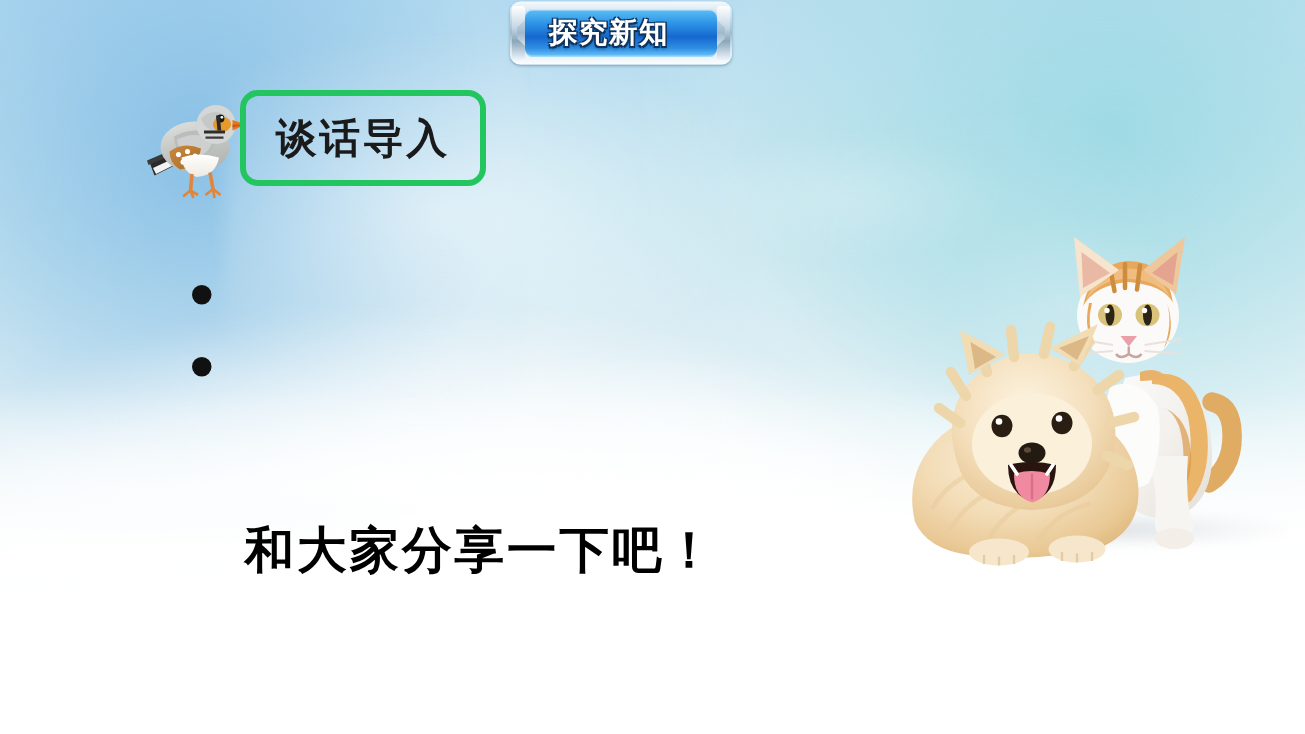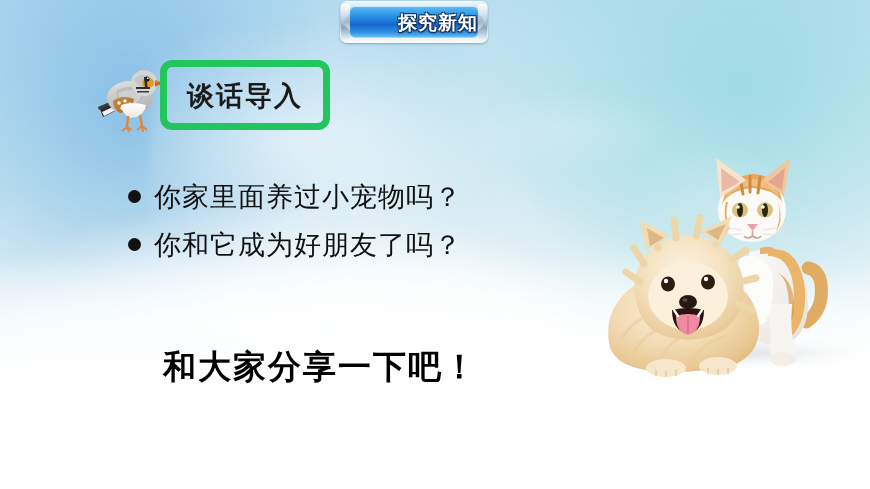--- a/index.html
+++ b/index.html
@@ -74,39 +74,39 @@
     background:linear-gradient(180deg,#ffffff 0%,#c4d7e5 40%,#8aa6bb 65%,#eef5fa 100%);
     border-radius:2px;
   }
   .banner-frame::before{left:1px;clip-path:polygon(0 0,100% 0,100% 26%,42% 40%,42% 60%,100% 74%,100% 100%,0 100%);}
   .banner-frame::after{right:1px;clip-path:polygon(0 0,100% 0,100% 100%,0 100%,0 74%,58% 60%,58% 40%,0 26%);}
   .banner-inner{
     position:absolute;left:10px;right:10px;top:5px;bottom:5px;
     border-radius:5px;
     background:linear-gradient(180deg,#5fc0f5 0%,#2f97e8 28%,#1568cf 58%,#2f8fe3 82%,#71c8f7 100%);
     box-shadow:inset 0 1px 0 rgba(255,255,255,.65), inset 0 -1px 0 rgba(255,255,255,.35);
-    display:flex;align-items:center;justify-content:flex-end;
+    display:flex;align-items:center;justify-content:flex-start;padding-left:16px;
   }
   .banner-text{
     font-family:"DejaVu Sans","Liberation Sans",sans-serif;
     font-size:19px;font-weight:bold;color:#ffffff;letter-spacing:1px;
     text-shadow:
       -1px -1px 0 #10335e, 1px -1px 0 #10335e,
       -1px  1px 0 #10335e, 1px  1px 0 #10335e,
        0 2px 2px rgba(0,0,0,.35);
     white-space:nowrap;line-height:1;
   }
 
   
   .bird{position:absolute;left:96px;top:57px;width:68px;height:78px;}
 
   
   .label-box{
     position:absolute;left:160px;top:60px;width:156px;height:56px;
-    border:7px solid #22c55e;border-radius:12px;
+    border:4px solid #22c55e;border-radius:12px;
     background:transparent;
     display:flex;align-items:center;justify-content:center;
   }
   .label-box-text{
     font-family:"DejaVu Serif","Liberation Serif",serif;
     font-size:27px;font-weight:bold;color:#1a1a1a;letter-spacing:2px;
     line-height:1;white-space:nowrap;
   }
 
   
@@ -215,25 +215,23 @@
     </svg>
   </div>
 
   <div class="label-box">
     <span class="label-box-text">谈话导入</span>
   </div>
 
   <div class="bullets">
     <div class="bullet-row">
       <span class="bullet-dot"></span>
-      <span class="bullet-text">你家里面养过小宠物吗？</span>
     </div>
     <div class="bullet-row">
       <span class="bullet-dot"></span>
-      <span class="bullet-text">你和它成为好朋友了吗？</span>
     </div>
   </div>
 
   <div class="emph-line">和大家分享一下吧！</div>
 
   <div class="pets-shadow"></div>
   <div class="pets">
     <svg width="276" height="252" viewBox="0 0 276 252">
       <defs>
         <linearGradient id="catBody" x1="0" y1="0" x2="1" y2="1">

